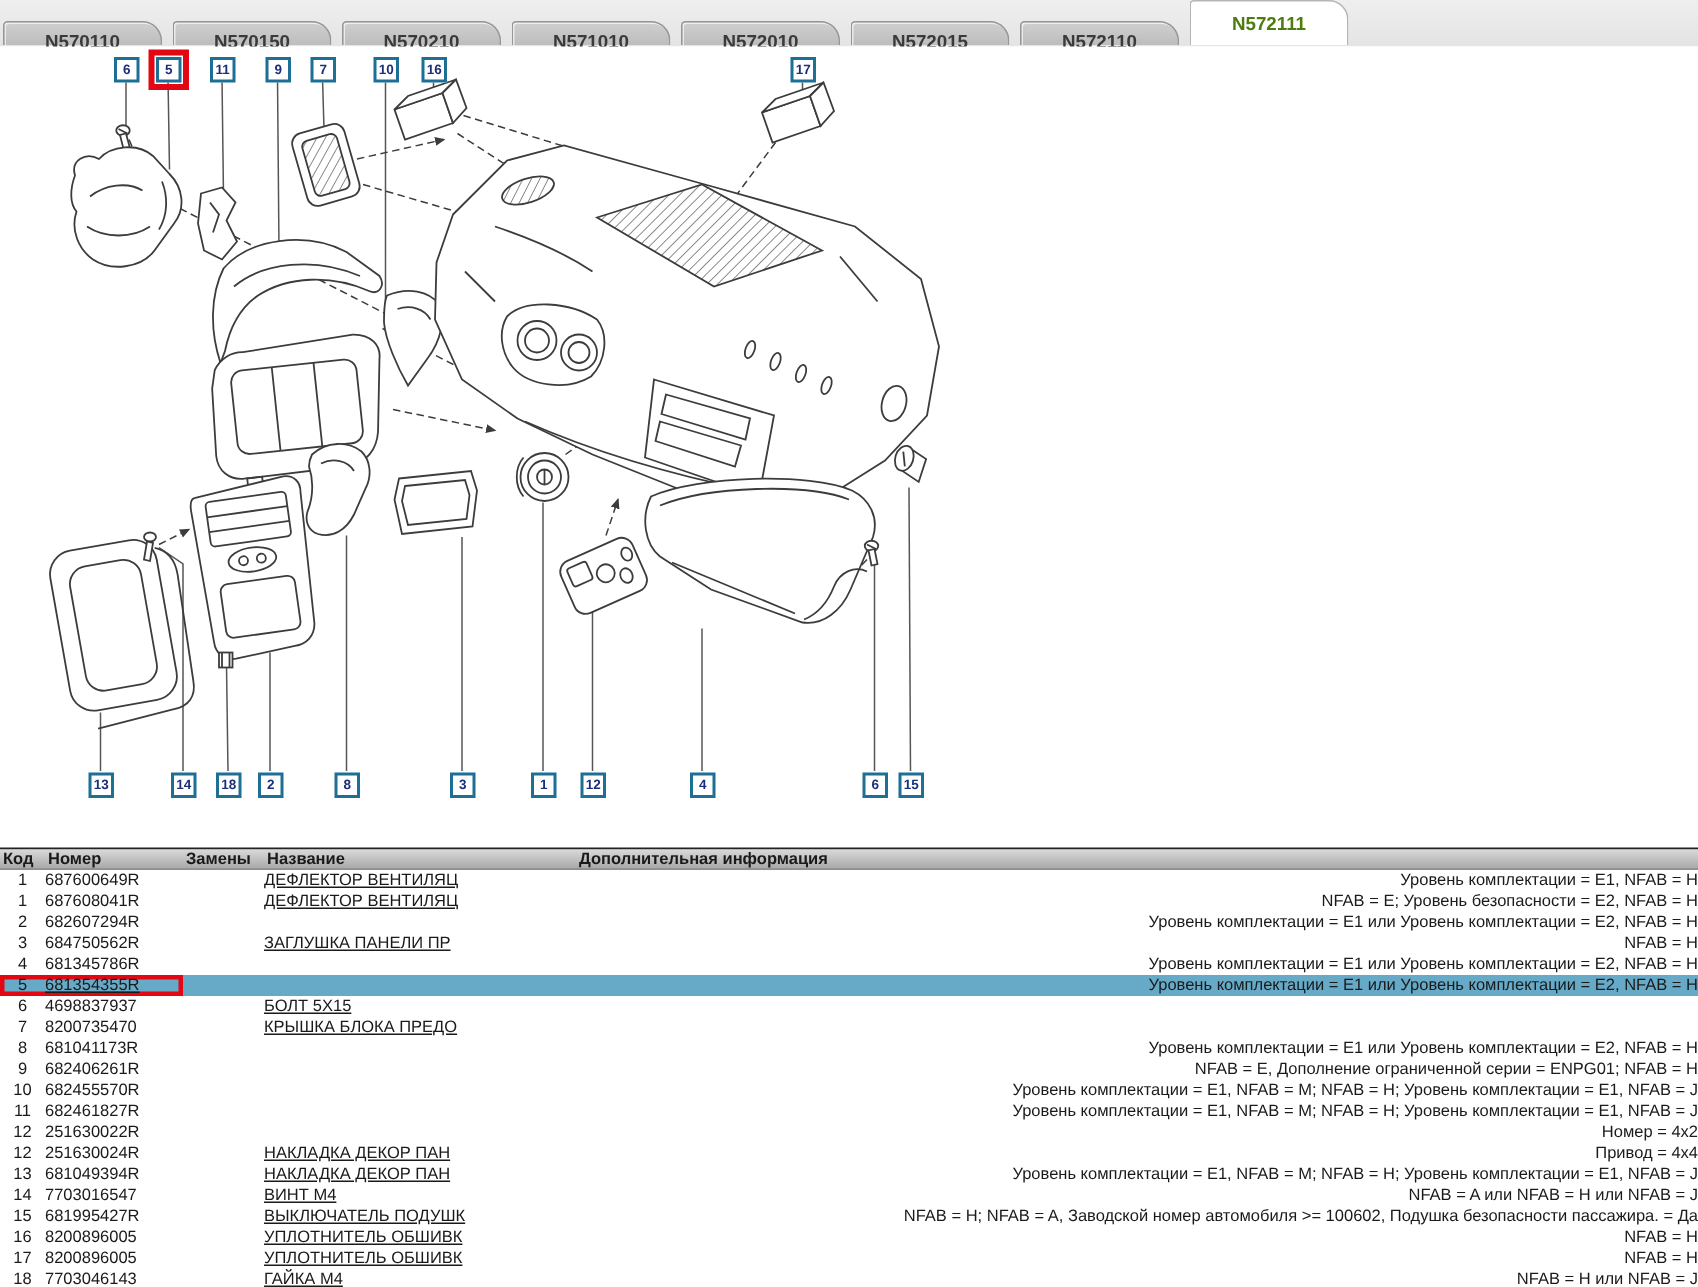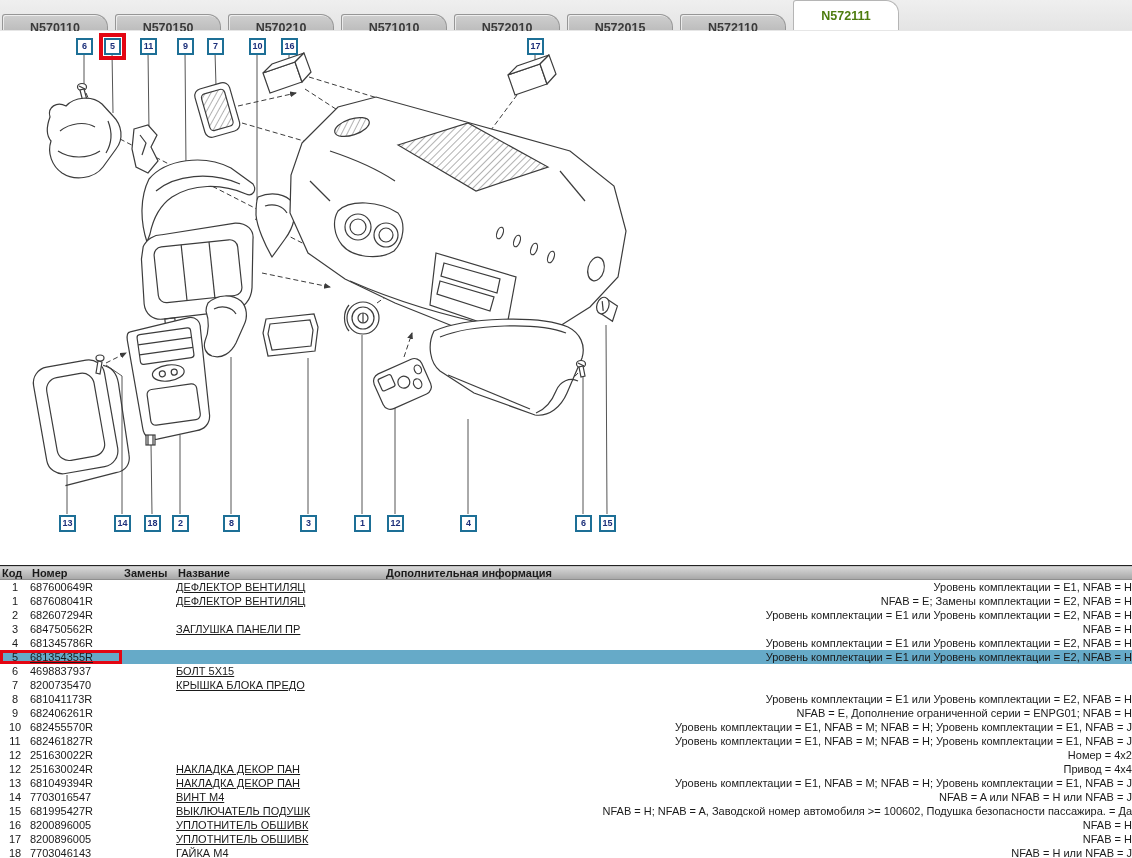--- a/index.html
+++ b/index.html
@@ -359,21 +359,21 @@
           <td class="rep"></td>
           <td class="name">ДЕФЛЕКТОР ВЕНТИЛЯЦ</td>
           <td class="info">Уровень комплектации = E1, NFAB = H</td>
         </tr>
 
         <tr>
           <td class="code">1</td>
           <td class="num">687608041R</td>
           <td class="rep"></td>
           <td class="name">ДЕФЛЕКТОР ВЕНТИЛЯЦ</td>
-          <td class="info">NFAB = E; Замены комплектации = E2, NFAB = H</td>
+          <td class="info">NFAB = E; Уровень безопасности = E2, NFAB = H</td>
         </tr>
 
         <tr>
           <td class="code">2</td>
           <td class="num">682607294R</td>
           <td class="rep"></td>
           <td class="name"></td>
           <td class="info">Уровень комплектации = E1 или Уровень комплектации = E2, NFAB = H</td>
         </tr>
 

